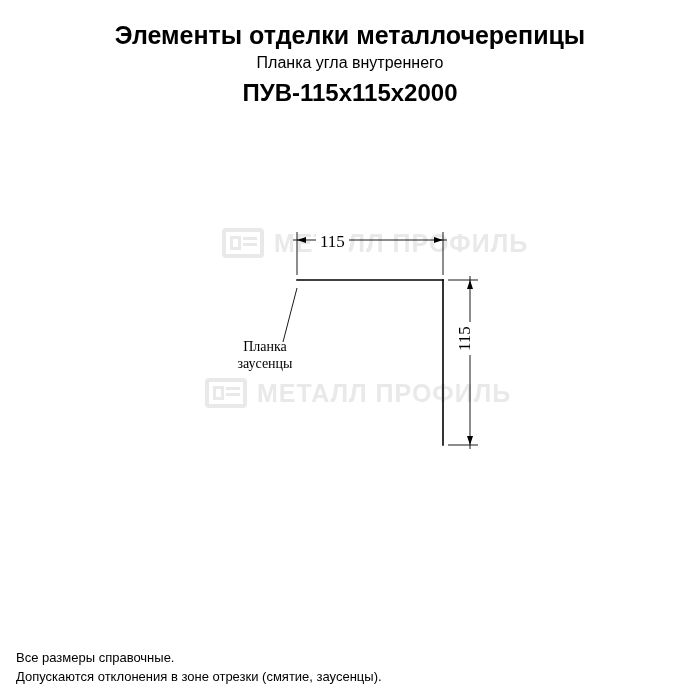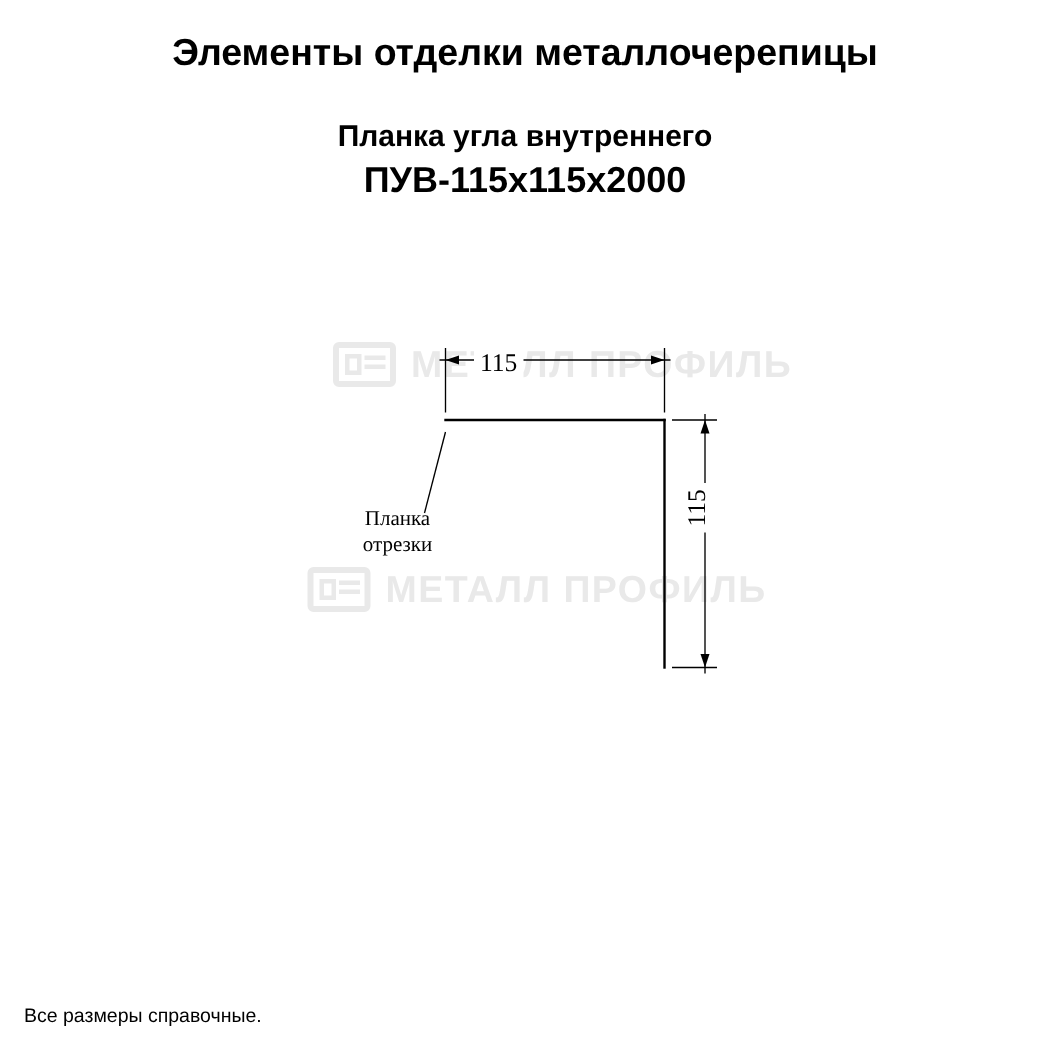--- a/index.html
+++ b/index.html
@@ -31,23 +31,22 @@
     width: 700px;
     text-align: center;
   }
   .title-main {
     font-size: 25px;
     font-weight: bold;
     letter-spacing: 0px;
     line-height: 30px;
   }
   .title-sub {
-    font-size: 20px;
-    font-weight: bold;
-    margin-top: 28px;
+    font-size: 16px;
+    font-weight: normal;
     line-height: 26px;
   }
   .title-code {
     font-size: 24px;
     font-weight: bold;
     margin-top: 4px;
     line-height: 26px;
   }
 
   
@@ -192,21 +191,22 @@
       <g stroke="#000000" stroke-width="0.9" fill="none">
         <path d="M 297,118 L 283,172"></path>
       </g>
     </svg>
 
     <div class="dim-label dim-top">115</div>
     <div class="dim-label dim-right">115</div>
 
     <div class="face-label">
       <div>Планка</div>
-      <div>отрезки</div>
+      <div>заусенцы</div>
     </div>
   </div>
 
   <div class="footer">
     <div>Все размеры справочные.</div>
+    <div>Допускаются отклонения в зоне отрезки (смятие, заусенцы).</div>
   </div>
 
 </div>
 
 </body></html>

